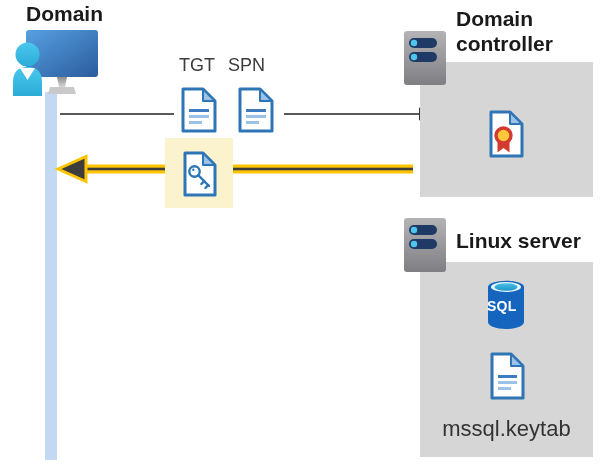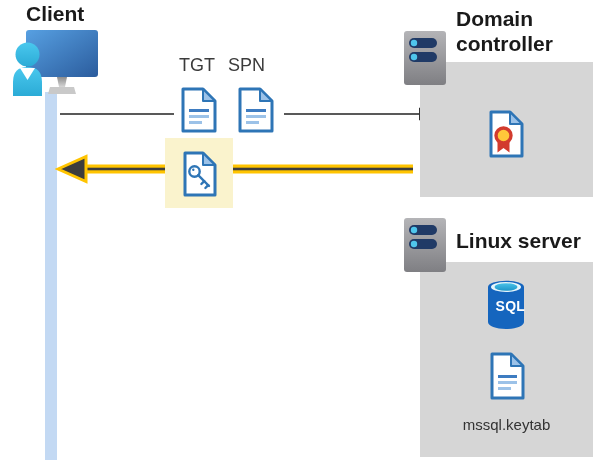--- a/index.html
+++ b/index.html
@@ -8,22 +8,22 @@
   .abs{position:absolute;}
 
   
   .title{font-size:21px;font-weight:700;color:var(--text-dark,#1a1a1a);}
   .client-label{left:26px;top:2px;}
   .dc-label{left:456px;top:6px;width:130px;line-height:25px;}
   .lx-label{left:456px;top:229px;width:140px;white-space:nowrap;}
   .ticket-label{top:55px;width:44px;text-align:left;font-size:18px;color:var(--text-gray,#3b3b3b);}
   .tgt-label{left:179px;}
   .spn-label{left:228px;}
-  .keytab-label{left:420px;top:416px;width:173px;text-align:center;font-size:15px;color:#333;}
-  .sql-text{left:487px;top:298px;width:38px;text-align:right;font-size:14px;font-weight:700;color:#fff;letter-spacing:.2px;}
+  .keytab-label{left:420px;top:416px;width:173px;text-align:center;font-size:22px;color:#333;}
+  .sql-text{left:487px;top:298px;width:38px;text-align:left;font-size:14px;font-weight:700;color:#fff;letter-spacing:.2px;}
 
   
   .lifeline{left:45px;top:92px;width:12px;height:368px;background:var(--lifeline-blue,#C3D9F3);}
   .panel{left:420px;width:173px;background:var(--panel-gray,#D6D6D6);}
   .dc-panel{top:62px;height:135px;}
   .lx-panel{top:262px;height:195px;}
   .yellow-box{left:165px;top:138px;width:68px;height:70px;background:var(--highlight-yellow,#FAF3CD);}
 
   
   .gline{stroke:var(--arrow-gray,#595959);stroke-width:2;}
@@ -158,20 +158,20 @@
   <span class="abs sql-text">SQL</span>
 
   <svg class="abs" style="left:488px;top:352px" width="38" height="48" viewBox="0 0 38 48">
     <path class="doc-body" d="M4 2 H23 L35 14 V46 H4 Z"></path>
     <path class="doc-fold" d="M23 2 L35 14 H23 Z"></path>
     <rect class="ln1" x="10" y="23" width="19" height="3"></rect>
     <rect class="ln2" x="10" y="29" width="19" height="3"></rect>
     <rect class="ln2" x="10" y="35" width="13" height="3"></rect>
   </svg>
 
-  <span class="abs title client-label">Client</span>
+  <span class="abs title client-label">Domain</span>
   <span class="abs ticket-label tgt-label">TGT</span>
   <span class="abs ticket-label spn-label">SPN</span>
   <div class="abs title lx-label">Linux server</div>
   <div class="abs title dc-label">Domain controller</div>
   <div class="abs keytab-label">mssql.keytab</div>
 
 </div>
 
 </body></html>

